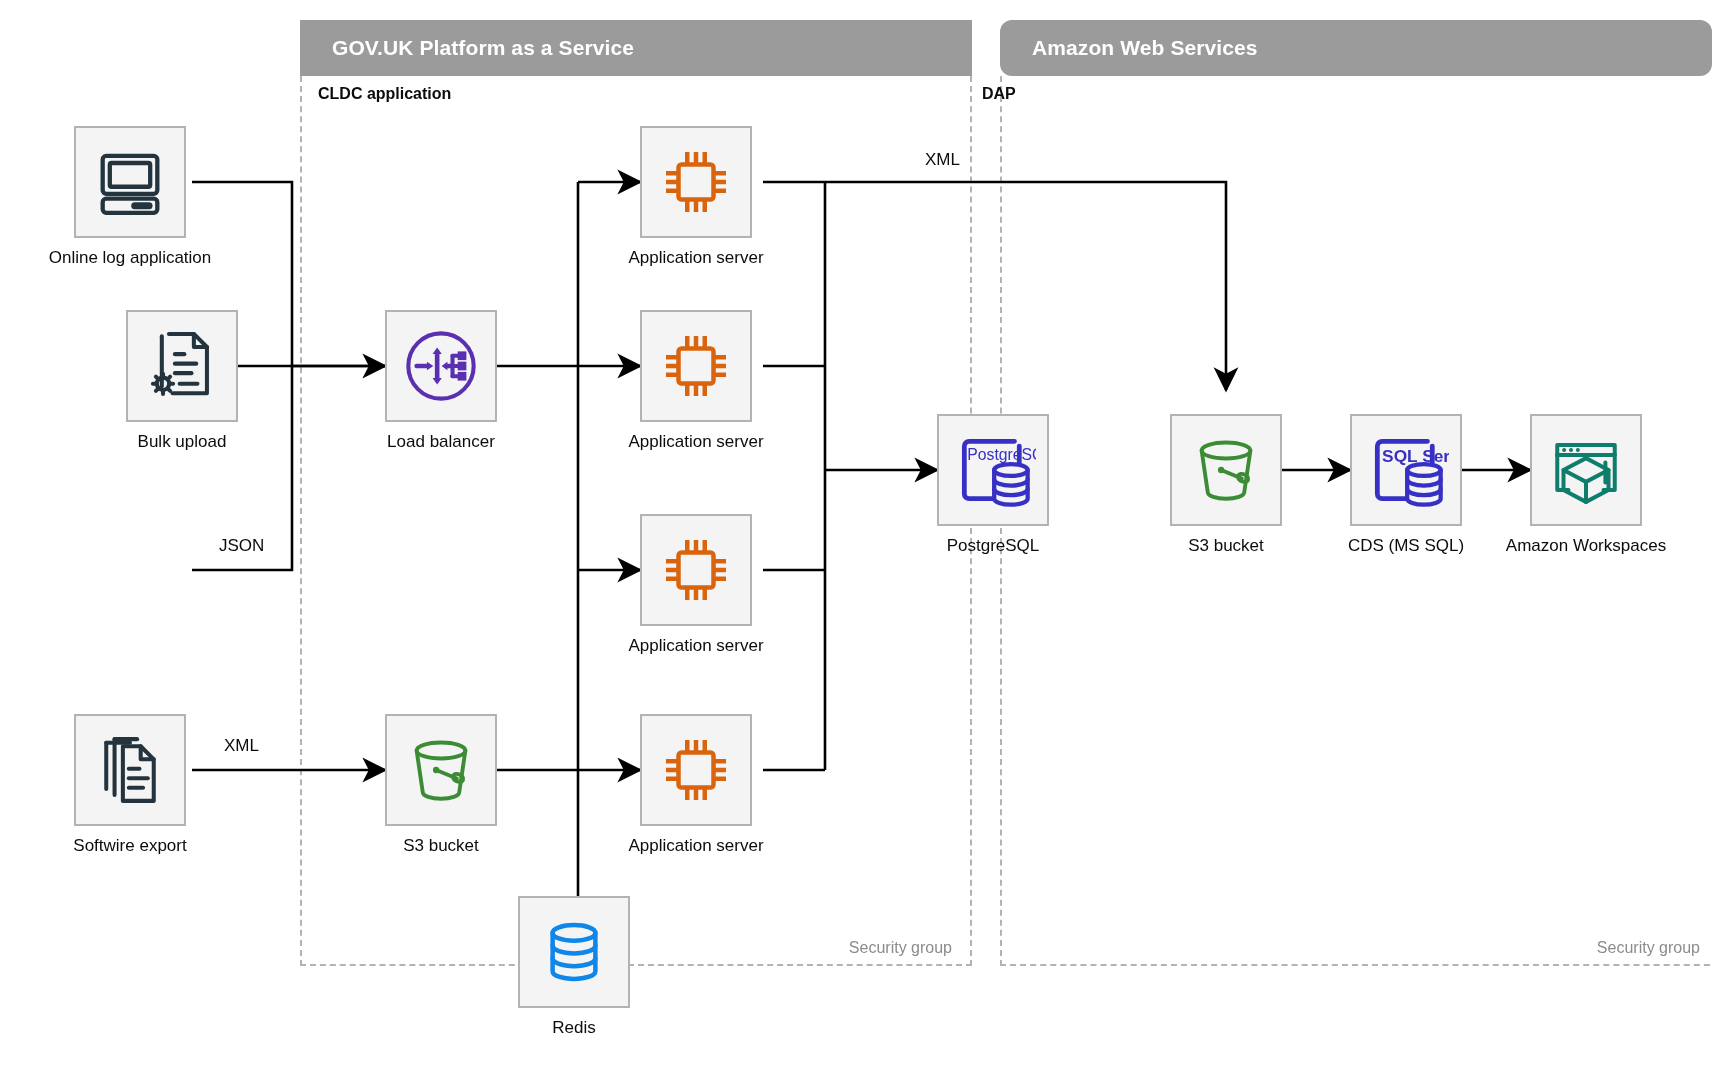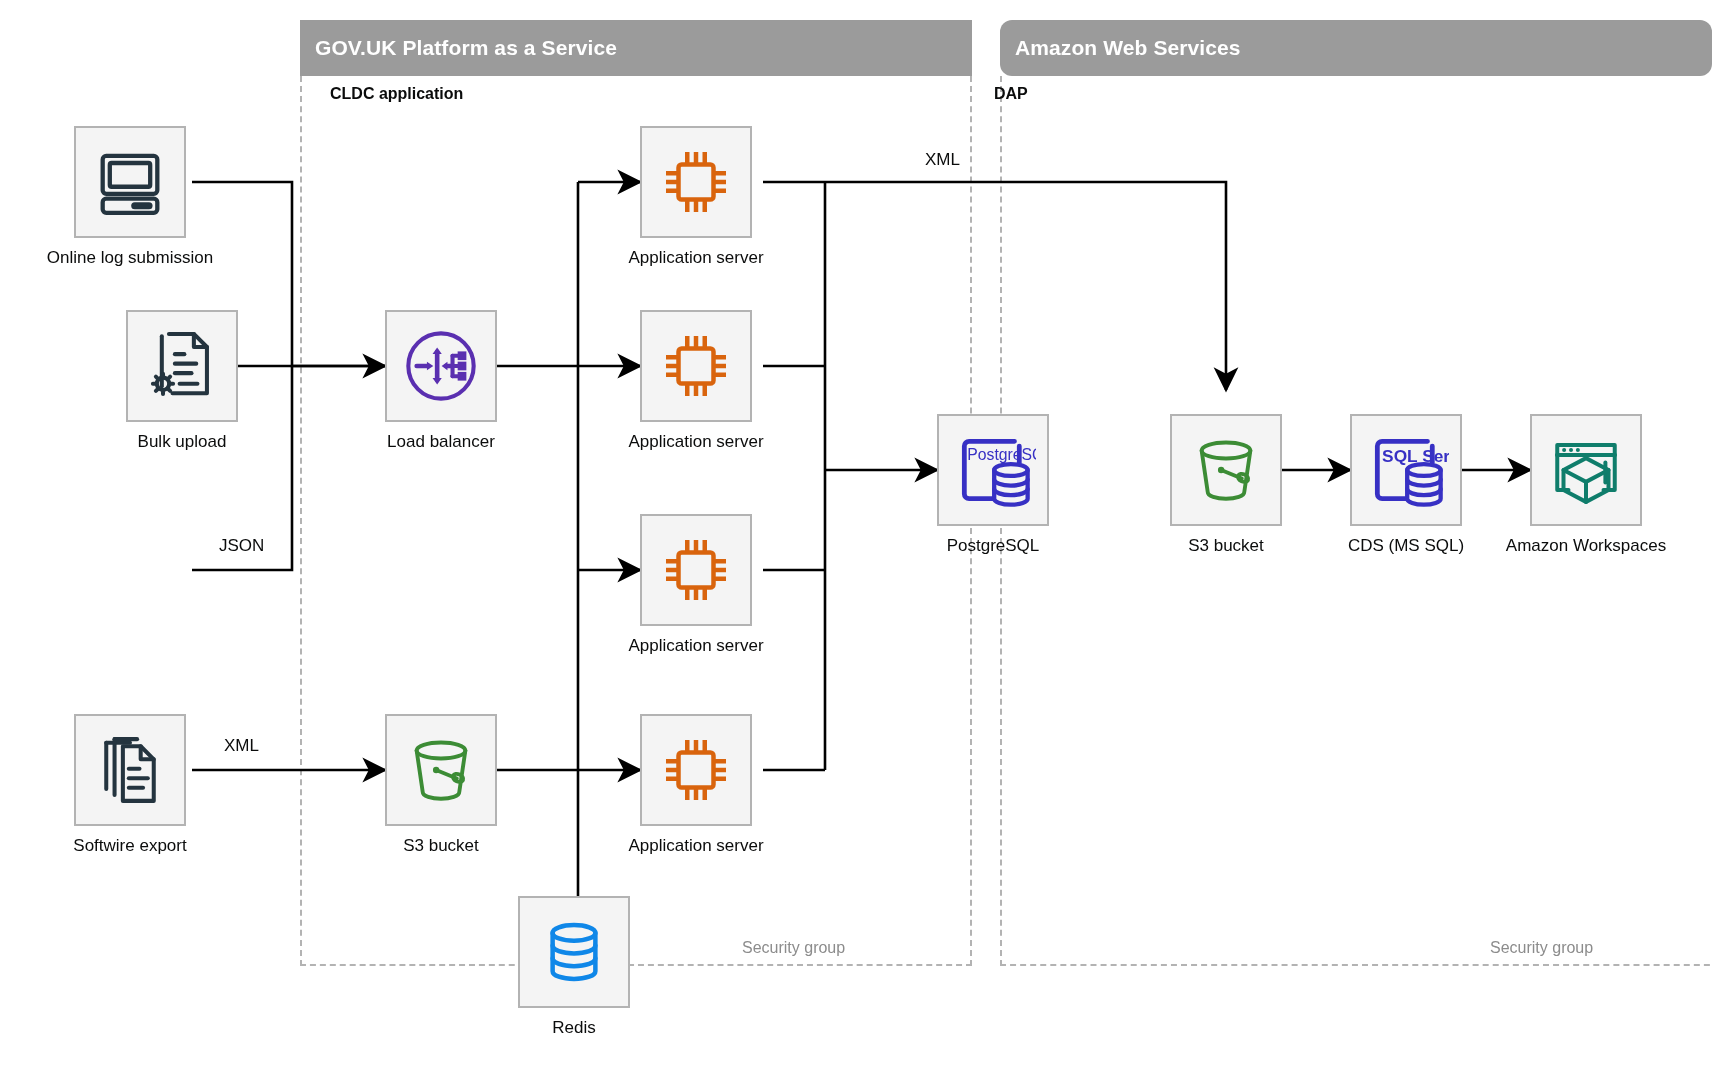--- a/index.html
+++ b/index.html
@@ -21,42 +21,42 @@
 
   
   .group-header {
     position: absolute;
     background: #9b9b9b;
     color: #ffffff;
     font-weight: bold;
     font-size: 21px;
     display: flex;
     align-items: center;
-    padding-left: 15px;
+    padding-left: 32px;
     box-sizing: border-box;
     letter-spacing: 0.1px;
   }
   .group-body {
     position: absolute;
     border: 2px dashed #b3b3b3;
     border-top: none;
     box-sizing: border-box;
     background: transparent;
   }
   .group-sublabel {
     position: absolute;
     font-weight: bold;
     font-size: 16px;
     color: #0b0c0c;
-    margin-left: 12px;
   }
   .security-group-label {
     position: absolute;
     font-size: 16px;
     color: #8c8c8c;
+    text-align: right;
   }
 
   
   .node {
     position: absolute;
   }
   .node .icon-box {
     width: 112px;
     height: 112px;
     background: #f4f4f4;
@@ -162,21 +162,21 @@
 
   <div class="node" style="left:74px; top:126px;">
     <div class="icon-box">
       <svg width="76" height="76" viewBox="0 0 64 64" fill="none" stroke="#24343f" stroke-width="3.6" stroke-linecap="round" stroke-linejoin="round">
         <rect x="9" y="10" width="46" height="32" rx="3"></rect>
         <rect x="15" y="16" width="34" height="20" rx="1.5"></rect>
         <rect x="9" y="46" width="46" height="12" rx="3"></rect>
         <line x1="36" y1="52" x2="48" y2="52" stroke-width="6"></line>
       </svg>
     </div>
-    <div class="node-label">Online log submission</div>
+    <div class="node-label">Online log application</div>
   </div>
 
   <div class="node" style="left:90px; top:310px;margin-left:36px;">
     <div class="icon-box">
       <svg width="76" height="76" viewBox="0 0 64 64" fill="none" stroke="#24343f" stroke-width="3.4" stroke-linecap="round" stroke-linejoin="round">
         <path d="M15,7 L15,49"></path>
         <path d="M21,5 L42,5 L53,16 L53,55 L24,55"></path>
         <path d="M42,5 L42,16 L53,16"></path>
         <line x1="26" y1="22" x2="34" y2="22"></line>
         <line x1="26" y1="30" x2="44" y2="30"></line>

